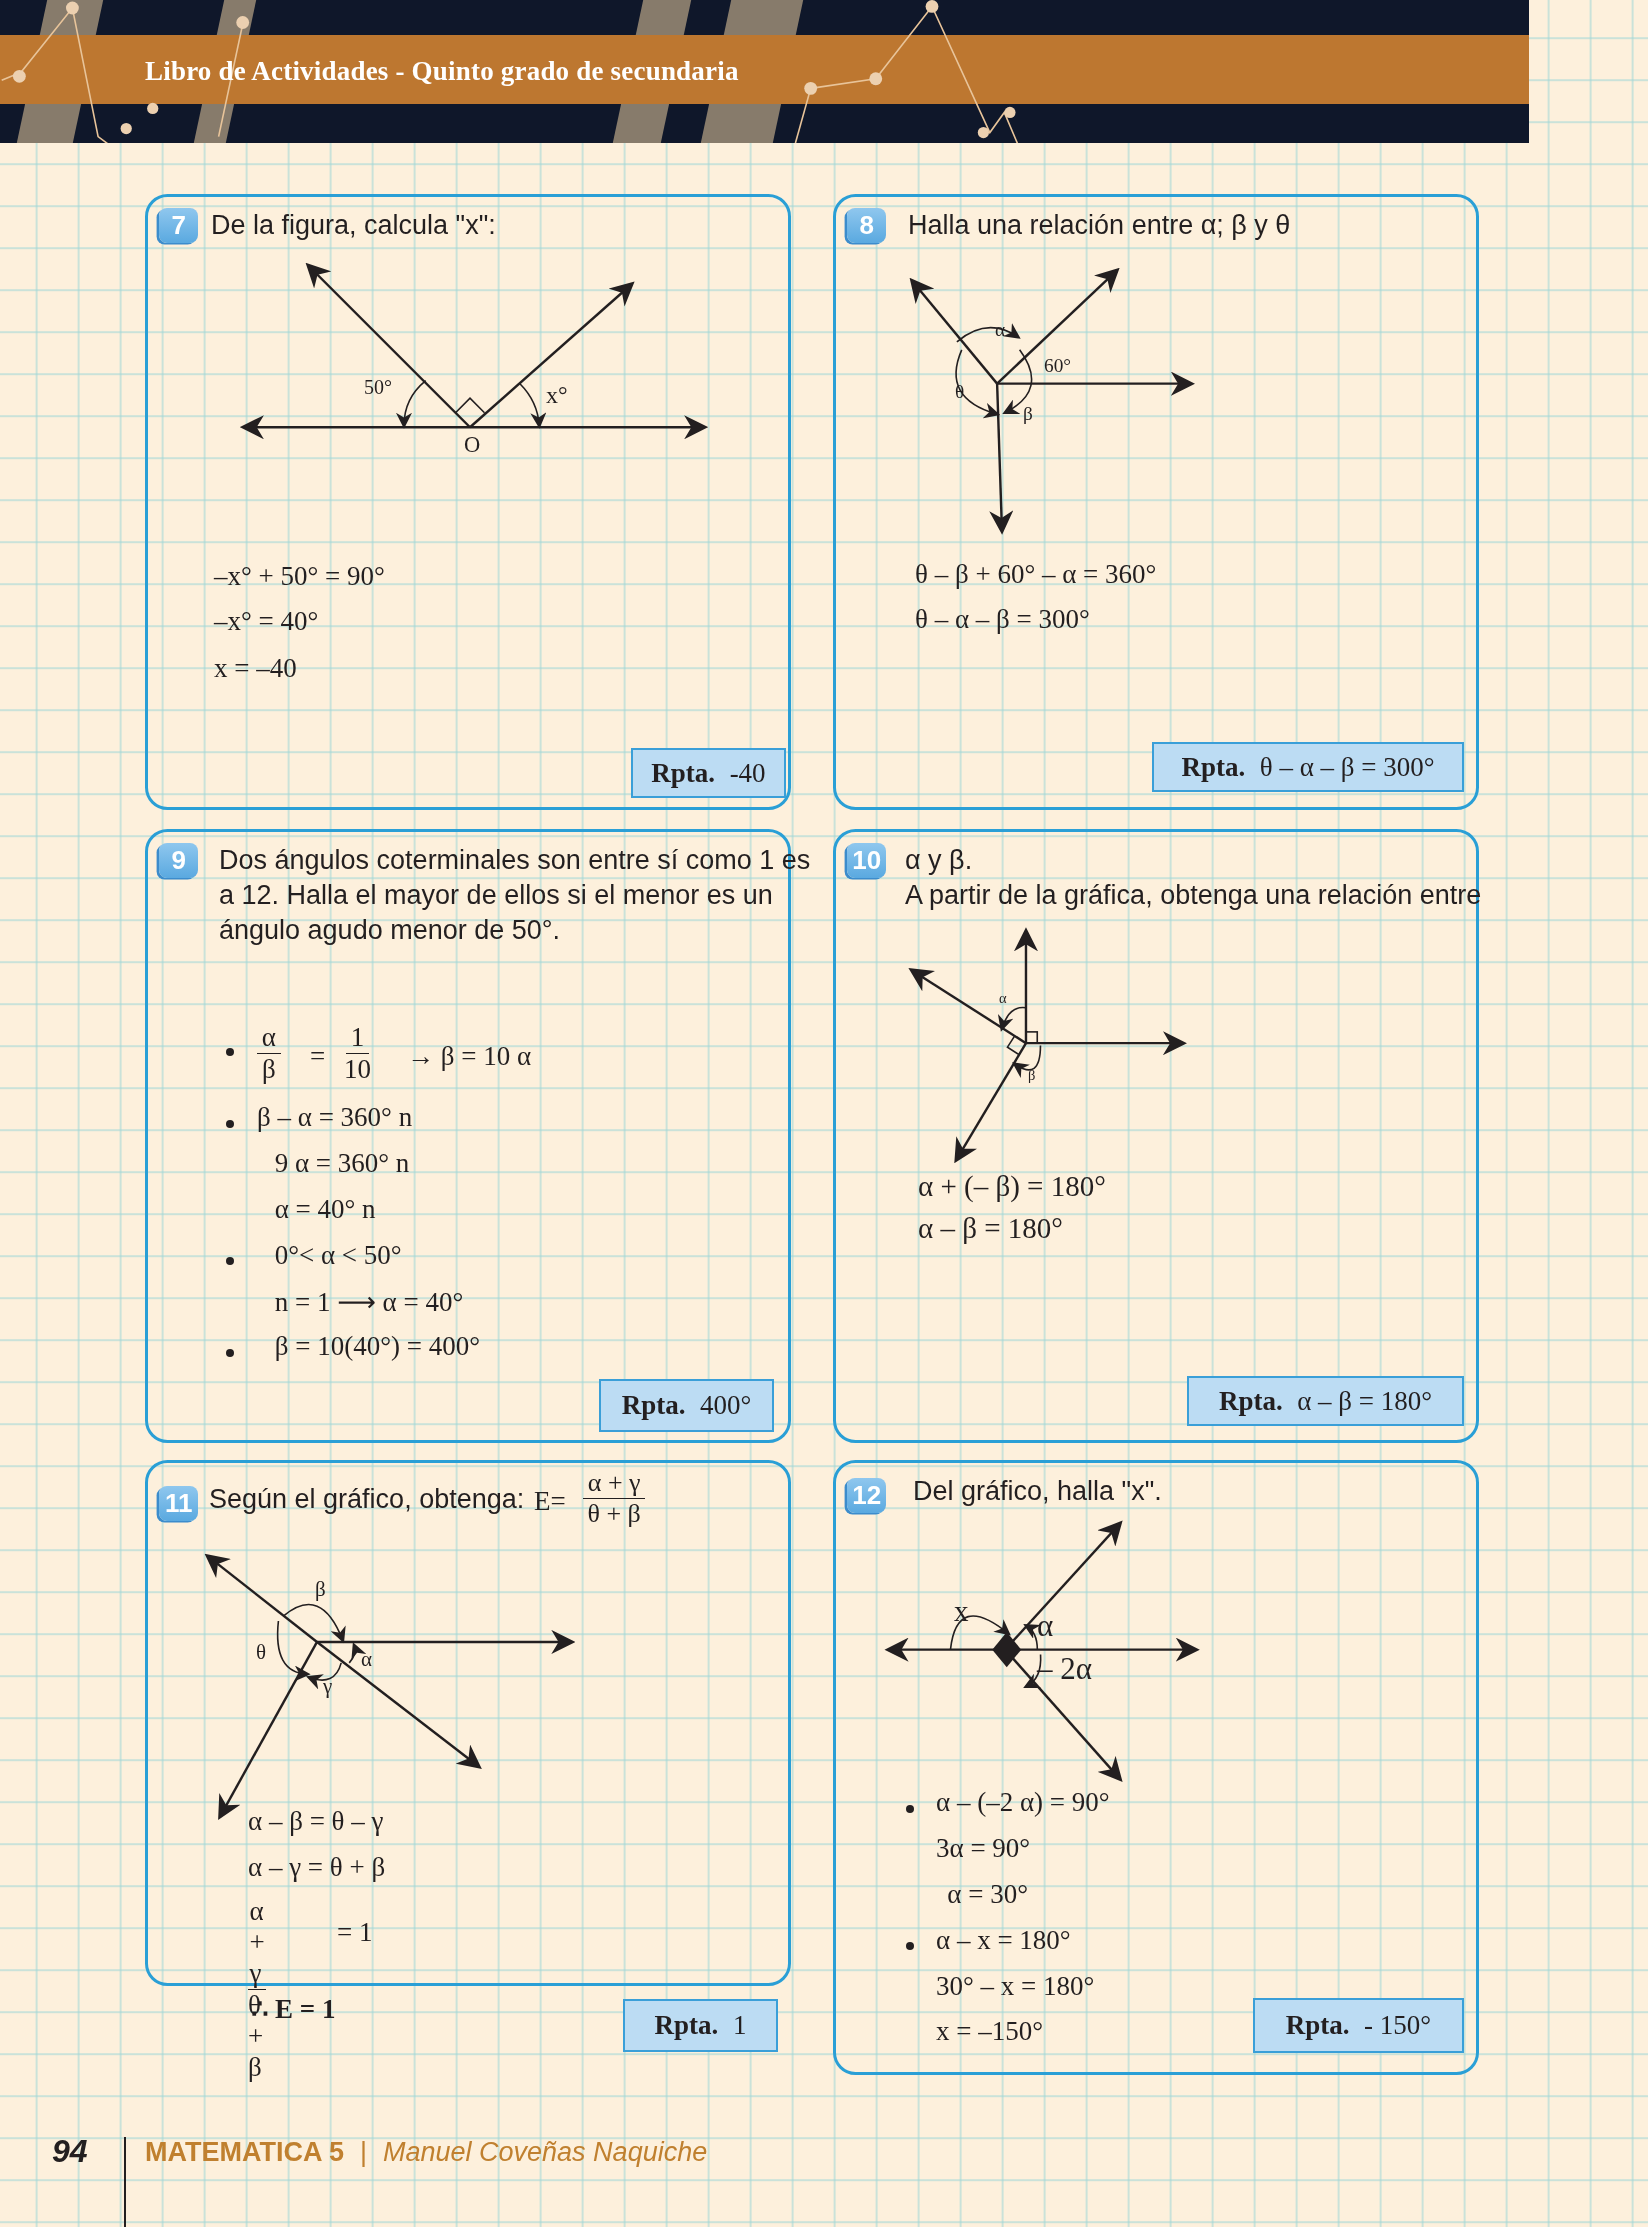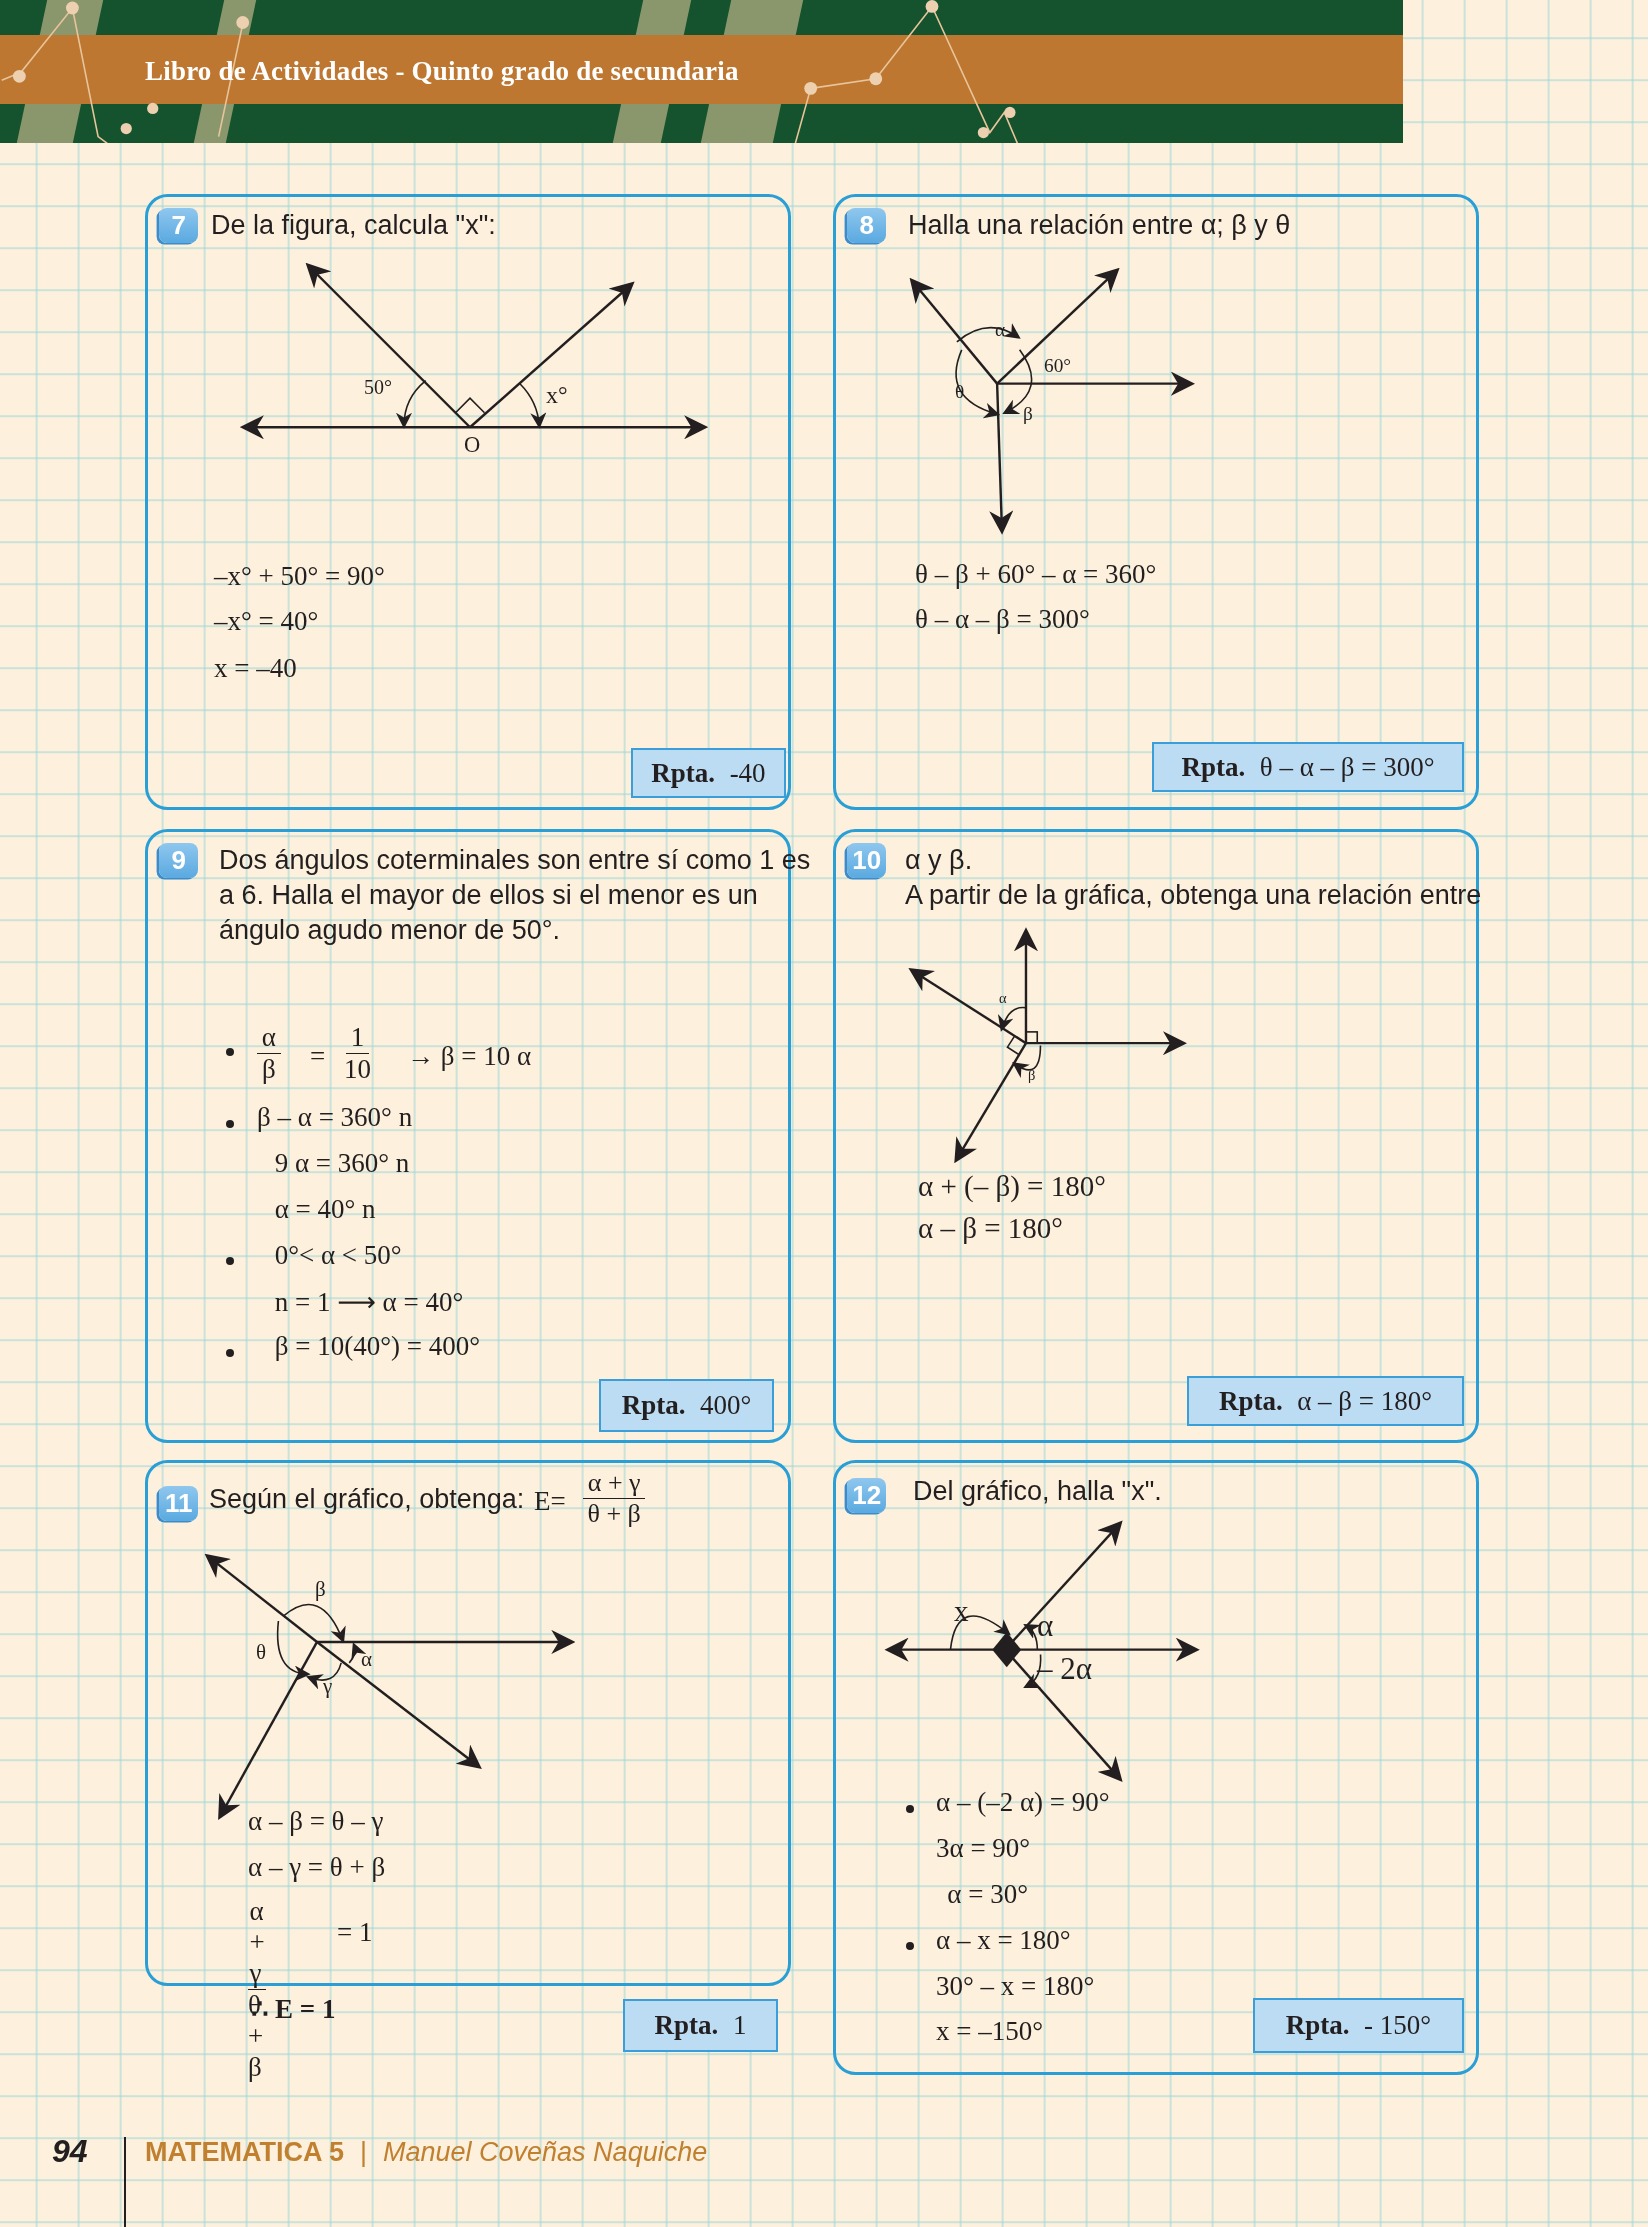--- a/index.html
+++ b/index.html
@@ -7,21 +7,21 @@
     width:1649px;height:2227px;position:relative;overflow:hidden;
     background-color:#fdf0dc;
     background-image:
       linear-gradient(to right, rgba(160,215,215,0.55) 1.6px, transparent 1.6px),
       linear-gradient(to bottom, rgba(160,215,215,0.55) 1.6px, transparent 1.6px);
     background-size:42px 42px;
     background-position:-6.4px -4.8px;
     font-family:"Liberation Sans", sans-serif;
     color:#231f20;
   }
-  .header{position:absolute;left:0;top:0;width:1403px;height:143px;background:#14532d;overflow:hidden;}
+  .header{position:absolute;left:0;top:0;width:1529px;height:143px;background:#0f172a;overflow:hidden;}
   .header .band{position:absolute;left:0;top:35px;width:100%;height:69px;background:#bd7730;}
   .header .stripe{position:absolute;top:0;height:143px;background:rgba(235,205,160,0.55);transform:skewX(-12deg);}
   .header svg{position:absolute;left:0;top:0;}
   .header-title{position:absolute;left:145px;top:56px;font-size:27px;font-weight:bold;color:#fff;font-family:"Liberation Serif", serif;letter-spacing:0.2px;}
 
   .box{position:absolute;border:3.2px solid #2a9fd6;border-radius:22.5px;box-sizing:border-box;}
   .badge{position:absolute;left:11.3px;top:11.3px;width:39px;height:35px;border-radius:8px;background:linear-gradient(#8fc7ee,#5aa9e0);color:#fff;font-size:26px;font-weight:bold;text-align:center;line-height:35px;box-shadow:-2.4px 1.6px 0 #3c8ccc;font-family:"Liberation Sans", sans-serif;}
   .qtext{position:absolute;font-size:27px;line-height:35px;font-family:"Liberation Sans", sans-serif;}
   .sol{position:absolute;font-size:27px;font-family:"Liberation Serif", serif;}
   .sol .line{position:absolute;white-space:nowrap;}
@@ -133,21 +133,21 @@
   <div class="rpta" style="left:316px;top:545px;width:312px;height:50px;">
     <span class="lbl">Rpta.</span>
     <span>θ – α – β = 300°</span>
   </div>
 </div>
 
 <div class="box" style="left:145px;top:829px;width:646px;height:614px;">
   <div class="badge">9</div>
   <div class="qtext" style="left:71px;top:11.3px;white-space:nowrap;">
     <div>Dos ángulos coterminales son entre sí como 1 es</div>
-    <div>a 6. Halla el mayor de ellos si el menor es un</div>
+    <div>a 12. Halla el mayor de ellos si el menor es un</div>
     <div>ángulo agudo menor de 50°.</div>
   </div>
   <div class="bullet" style="left:78px;top:216px;"></div>
   <div class="sol" style="left:109px;top:190px;width:403px;height:81px;">
     <div class="frac" style="left:0;top:0;">
       <span class="num">α</span>
       <span>β</span>
     </div>
     <span class="line" style="left:53px;top:19.3px;">=</span>
     <div class="frac" style="left:87px;top:0;">

